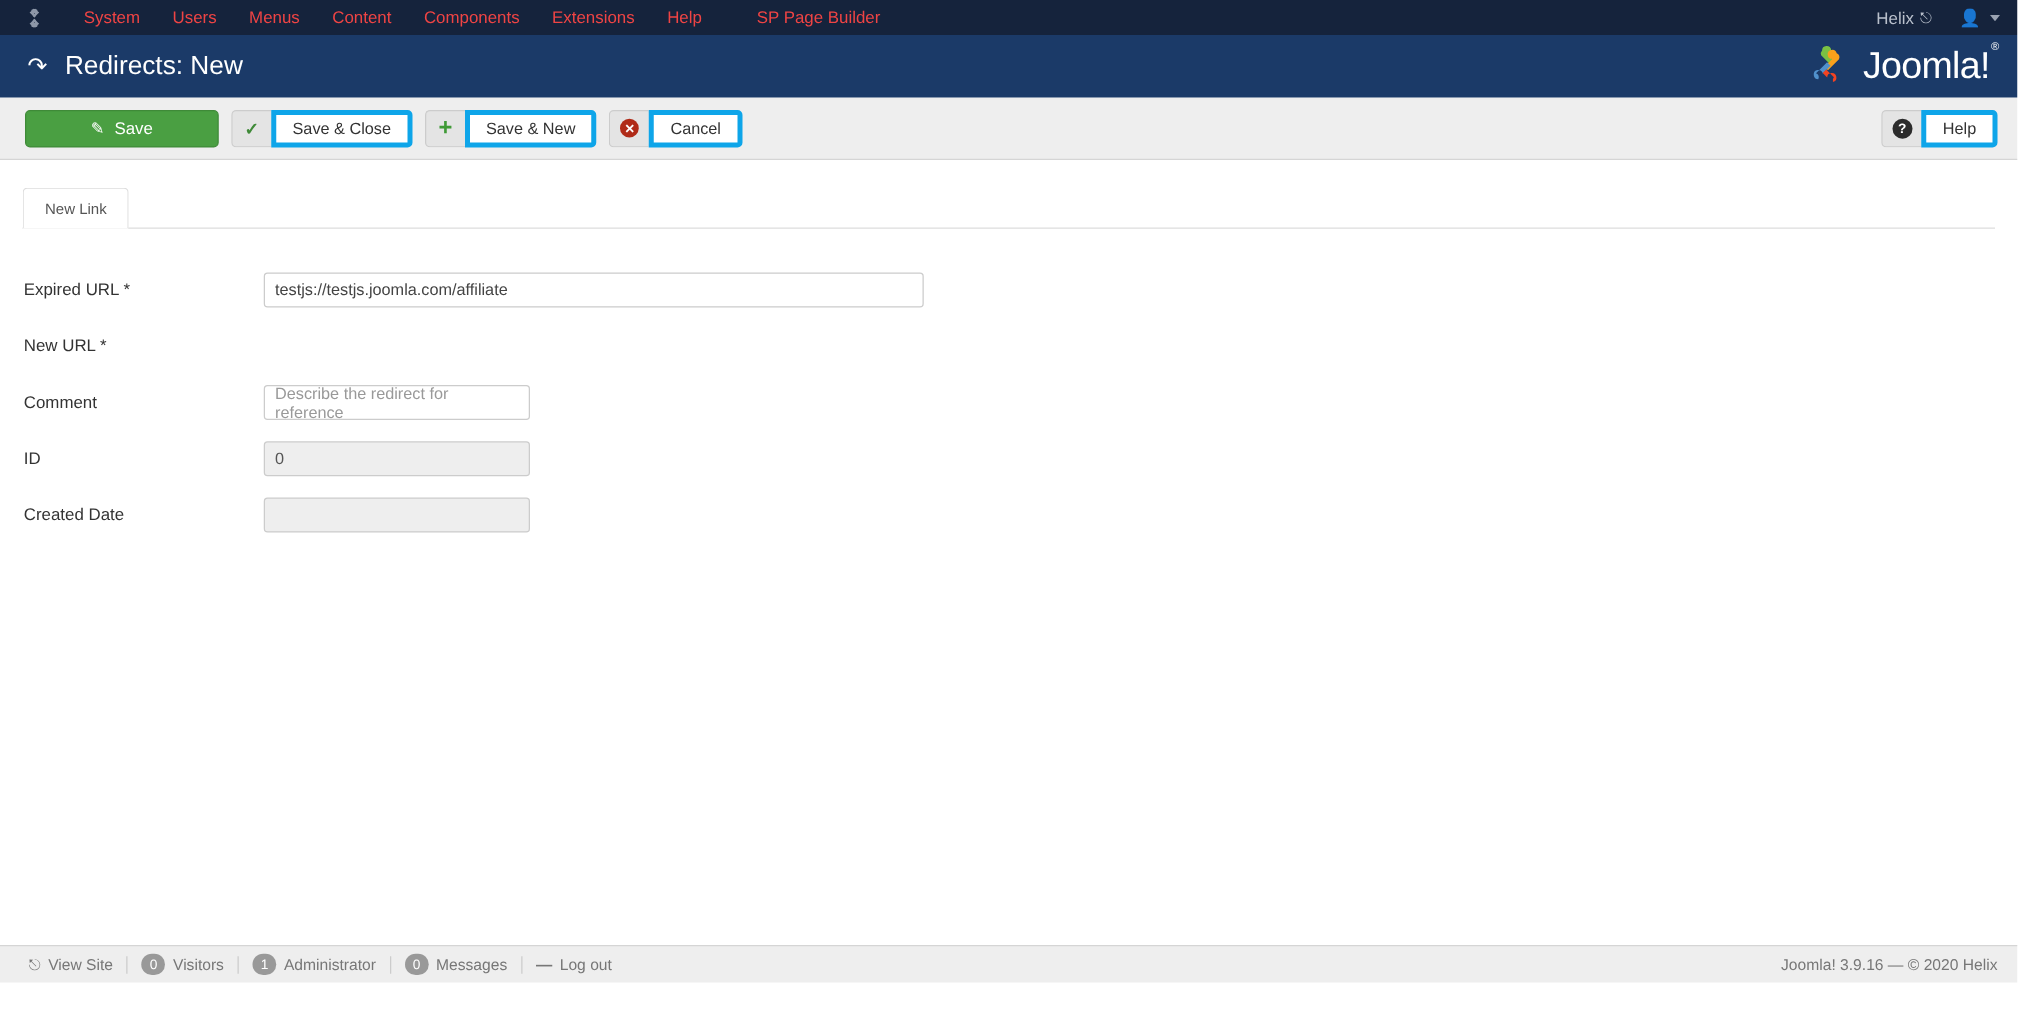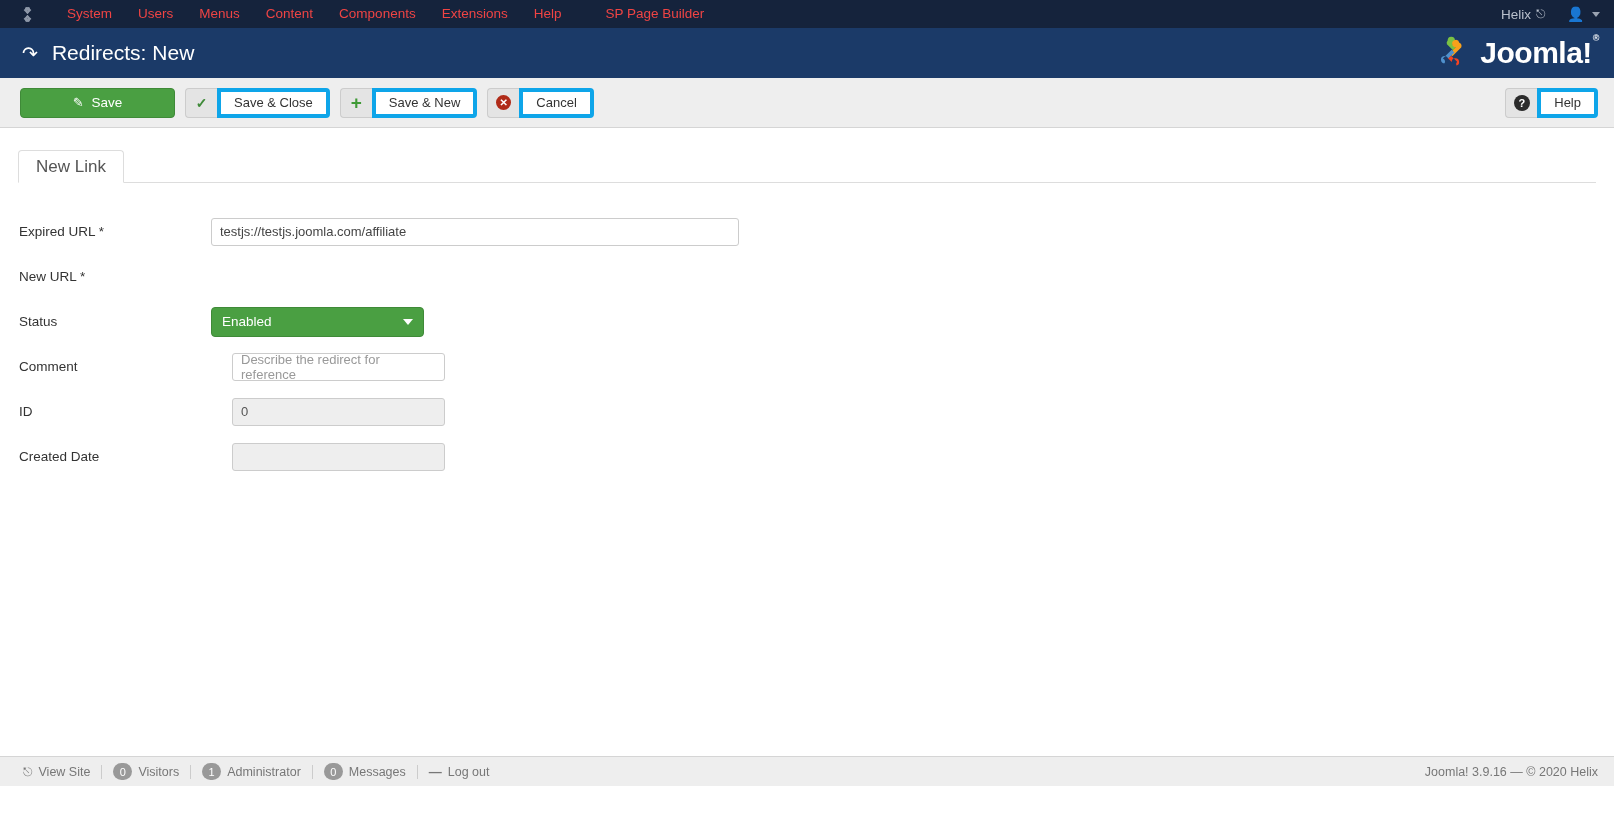--- a/index.html
+++ b/index.html
@@ -83,21 +83,21 @@
     display: flex;
     align-items: center;
     gap: 10px;
   }
   .logo-word {
     color: #ffffff;
     font-size: 30px;
     letter-spacing: -0.5px;
     line-height: 1;
     position: relative;
-    font-weight: bold;
+    font-weight: normal;
   }
   .logo-reg {
     font-size: 9px;
     vertical-align: super;
     position: relative;
     top: -11px;
     left: 1px;
   }
 
   
@@ -190,21 +190,21 @@
     align-items: flex-end;
     border-bottom: 1px solid #dddddd;
     height: 33px;
     margin-right: 18px;
   }
   .tab {
     height: 33px;
     display: flex;
     align-items: center;
     padding: 0 17px;
-    font-size: 17px;
+    font-size: 12px;
     color: #555555;
     border: 1px solid #dddddd;
     border-bottom: 1px solid #ffffff;
     border-radius: 4px 4px 0 0;
     background: #ffffff;
     position: relative;
     top: 1px;
   }
 
   .form { padding-top: 26px; }
@@ -225,21 +225,21 @@
     border: 1px solid #cccccc;
     border-radius: 3px;
     background: #ffffff;
     font-size: 13px;
     color: #444444;
     display: flex;
     align-items: center;
     padding: 0 8px;
     width: 528px;
   }
-  .input.narrow { width: 213px; margin-left: 21px; }
+  .input.narrow { width: 213px; }
   .input.placeholder { color: #999999; }
   .input.disabled {
     background: #eeeeee;
     color: #555555;
     border-color: #cccccc;
   }
   .select-status {
     height: 30px;
     width: 213px;
     background: #4a9f42;
@@ -406,27 +406,20 @@
       </div>
       <div class="input">testjs://testjs.joomla.com/affiliate</div>
     </div>
 
     <div class="form-row">
       <div class="form-label">
         <span>New URL</span> <span class="req">*</span>
       </div>
     </div>
 
-    <div class="form-row">
-      <div class="form-label">Status</div>
-      <div class="select-status">
-        <span>Enabled</span>
-        <span class="caret"></span>
-      </div>
-    </div>
 
     <div class="form-row">
       <div class="form-label">Comment</div>
       <div class="input narrow placeholder">Describe the redirect for reference</div>
     </div>
 
     <div class="form-row">
       <div class="form-label">ID</div>
       <div class="input narrow disabled">0</div>
     </div>

